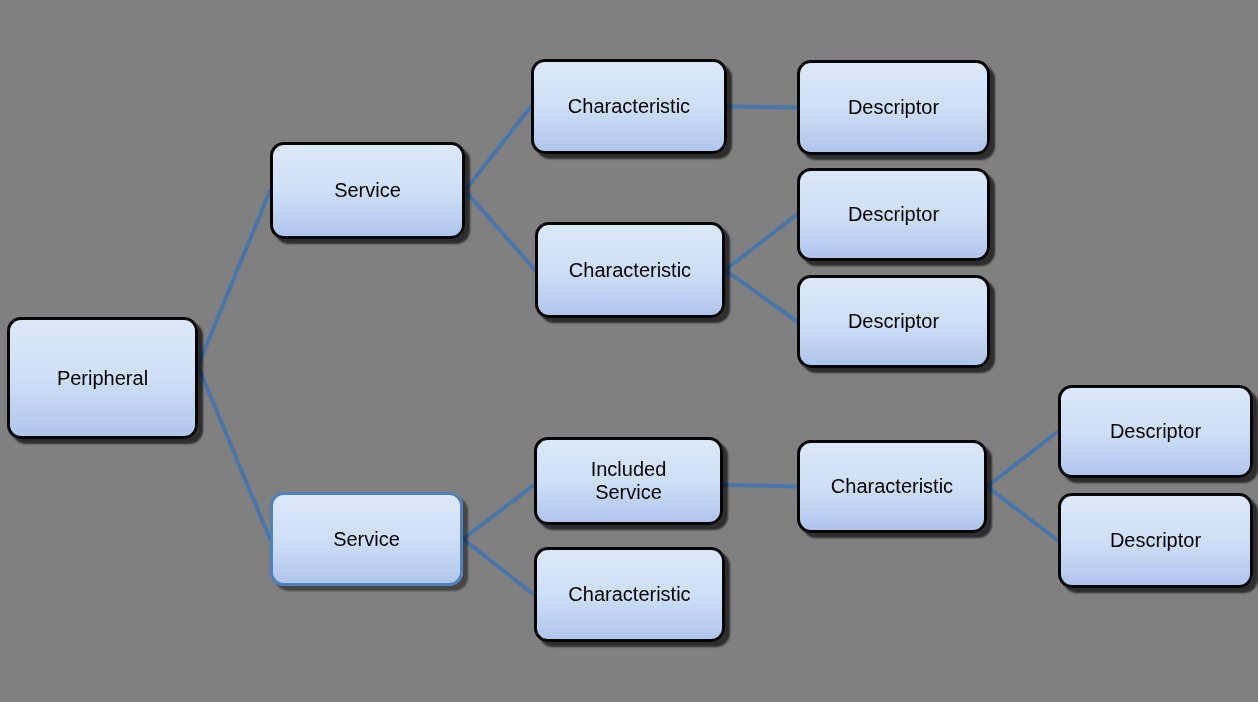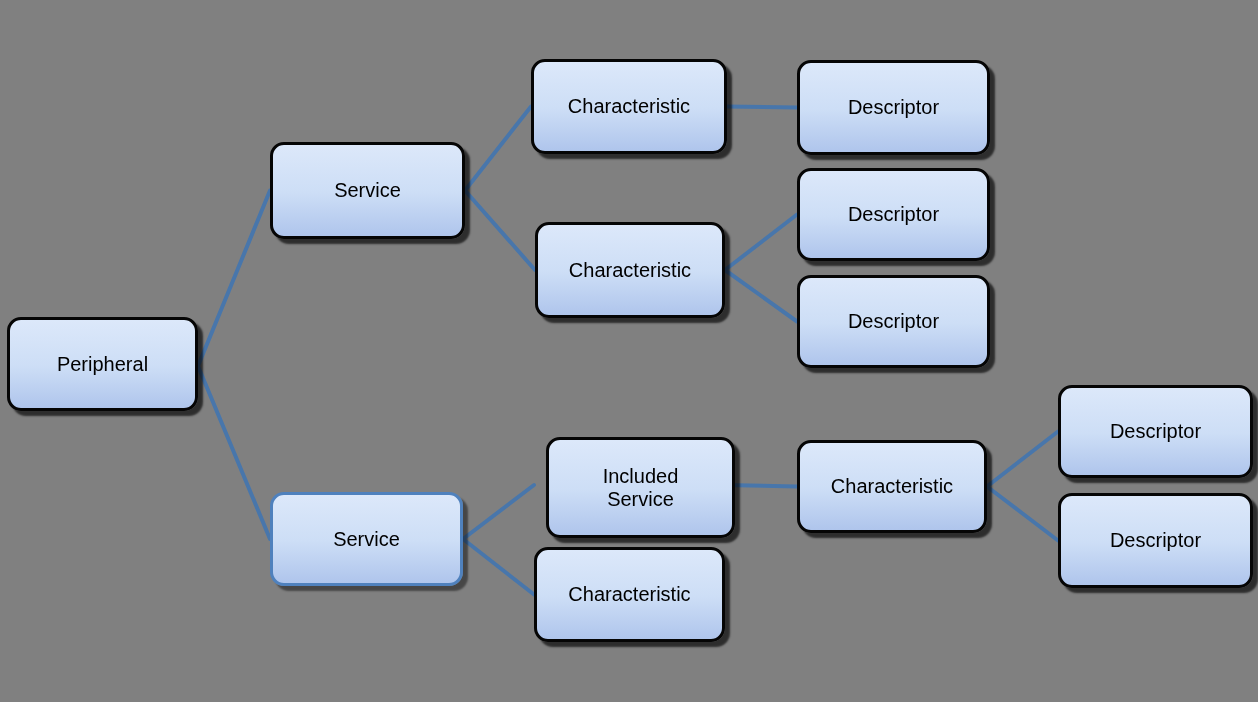--- a/index.html
+++ b/index.html
@@ -60,27 +60,27 @@
       <line x1="465" y1="190.5" x2="535" y2="270" stroke="#4876ab" stroke-width="4" stroke-linecap="round"></line>
       <line x1="727" y1="106.5" x2="797" y2="107.5" stroke="#4876ab" stroke-width="4" stroke-linecap="round"></line>
       <line x1="725" y1="270" x2="797" y2="214.5" stroke="#4876ab" stroke-width="4" stroke-linecap="round"></line>
       <line x1="725" y1="270" x2="797" y2="321.5" stroke="#4876ab" stroke-width="4" stroke-linecap="round"></line>
       <line x1="463" y1="539" x2="534" y2="485" stroke="#4876ab" stroke-width="4" stroke-linecap="round"></line>
       <line x1="463" y1="539" x2="534" y2="594.5" stroke="#4876ab" stroke-width="4" stroke-linecap="round"></line>
       <line x1="723" y1="485" x2="797" y2="486.5" stroke="#4876ab" stroke-width="4" stroke-linecap="round"></line>
       <line x1="987" y1="486.5" x2="1058" y2="431.5" stroke="#4876ab" stroke-width="4" stroke-linecap="round"></line>
       <line x1="987" y1="486.5" x2="1058" y2="540.5" stroke="#4876ab" stroke-width="4" stroke-linecap="round"></line>
     </svg>
-<div class="node" style="left: 7px; top: 317px; width: 191px; height: 94px; background: linear-gradient(rgb(220, 232, 250) 0%, rgb(205, 222, 246) 52%, rgb(175, 197, 236) 100%); color: rgb(0, 0, 0);"><span class="node-label">Peripheral</span></div>
+<div class="node" style="left: 7px; top: 317px; width: 191px; height: 122px; background: linear-gradient(rgb(220, 232, 250) 0%, rgb(205, 222, 246) 52%, rgb(175, 197, 236) 100%); color: rgb(0, 0, 0);"><span class="node-label">Peripheral</span></div>
     <div class="node" style="left: 270px; top: 142px; width: 195px; height: 97px; background: linear-gradient(rgb(220, 232, 250) 0%, rgb(205, 222, 246) 52%, rgb(175, 197, 236) 100%); color: rgb(0, 0, 0);"><span class="node-label">Service</span></div>
     <div class="node" style="left: 531px; top: 59px; width: 196px; height: 95px; background: linear-gradient(rgb(220, 232, 250) 0%, rgb(205, 222, 246) 52%, rgb(175, 197, 236) 100%); color: rgb(0, 0, 0);"><span class="node-label">Characteristic</span></div>
     <div class="node" style="left: 797px; top: 60px; width: 193px; height: 95px; background: linear-gradient(rgb(220, 232, 250) 0%, rgb(205, 222, 246) 52%, rgb(175, 197, 236) 100%); color: rgb(0, 0, 0);"><span class="node-label">Descriptor</span></div>
     <div class="node" style="left: 535px; top: 222px; width: 190px; height: 96px; background: linear-gradient(rgb(220, 232, 250) 0%, rgb(205, 222, 246) 52%, rgb(175, 197, 236) 100%); color: rgb(0, 0, 0);"><span class="node-label">Characteristic</span></div>
     <div class="node" style="left: 797px; top: 168px; width: 193px; height: 93px; background: linear-gradient(rgb(220, 232, 250) 0%, rgb(205, 222, 246) 52%, rgb(175, 197, 236) 100%); color: rgb(0, 0, 0);"><span class="node-label">Descriptor</span></div>
     <div class="node" style="left: 797px; top: 275px; width: 193px; height: 93px; background: linear-gradient(rgb(220, 232, 250) 0%, rgb(205, 222, 246) 52%, rgb(175, 197, 236) 100%); color: rgb(0, 0, 0);"><span class="node-label">Descriptor</span></div>
     <div class="node highlight" style="left: 270px; top: 492px; width: 193px; height: 94px; background: linear-gradient(rgb(220, 232, 250) 0%, rgb(205, 222, 246) 52%, rgb(175, 197, 236) 100%); color: rgb(0, 0, 0);"><span class="node-label">Service</span></div>
-    <div class="node" style="left: 534px; top: 437px; width: 189px; height: 101px; background: linear-gradient(rgb(220, 232, 250) 0%, rgb(205, 222, 246) 52%, rgb(175, 197, 236) 100%); color: rgb(0, 0, 0); margin-left: 12px;"><span class="node-label">Included
+    <div class="node" style="left: 534px; top: 437px; width: 189px; height: 88px; background: linear-gradient(rgb(220, 232, 250) 0%, rgb(205, 222, 246) 52%, rgb(175, 197, 236) 100%); color: rgb(0, 0, 0);"><span class="node-label">Included
 Service</span></div>
     <div class="node" style="left: 534px; top: 547px; width: 191px; height: 95px; background: linear-gradient(rgb(220, 232, 250) 0%, rgb(205, 222, 246) 52%, rgb(175, 197, 236) 100%); color: rgb(0, 0, 0);"><span class="node-label">Characteristic</span></div>
     <div class="node" style="left: 797px; top: 440px; width: 190px; height: 93px; background: linear-gradient(rgb(220, 232, 250) 0%, rgb(205, 222, 246) 52%, rgb(175, 197, 236) 100%); color: rgb(0, 0, 0);"><span class="node-label">Characteristic</span></div>
     <div class="node" style="left: 1058px; top: 385px; width: 195px; height: 93px; background: linear-gradient(rgb(220, 232, 250) 0%, rgb(205, 222, 246) 52%, rgb(175, 197, 236) 100%); color: rgb(0, 0, 0);"><span class="node-label">Descriptor</span></div>
     <div class="node" style="left: 1058px; top: 493px; width: 195px; height: 95px; background: linear-gradient(rgb(220, 232, 250) 0%, rgb(205, 222, 246) 52%, rgb(175, 197, 236) 100%); color: rgb(0, 0, 0);"><span class="node-label">Descriptor</span></div>
   </div>
 
 </body></html>

